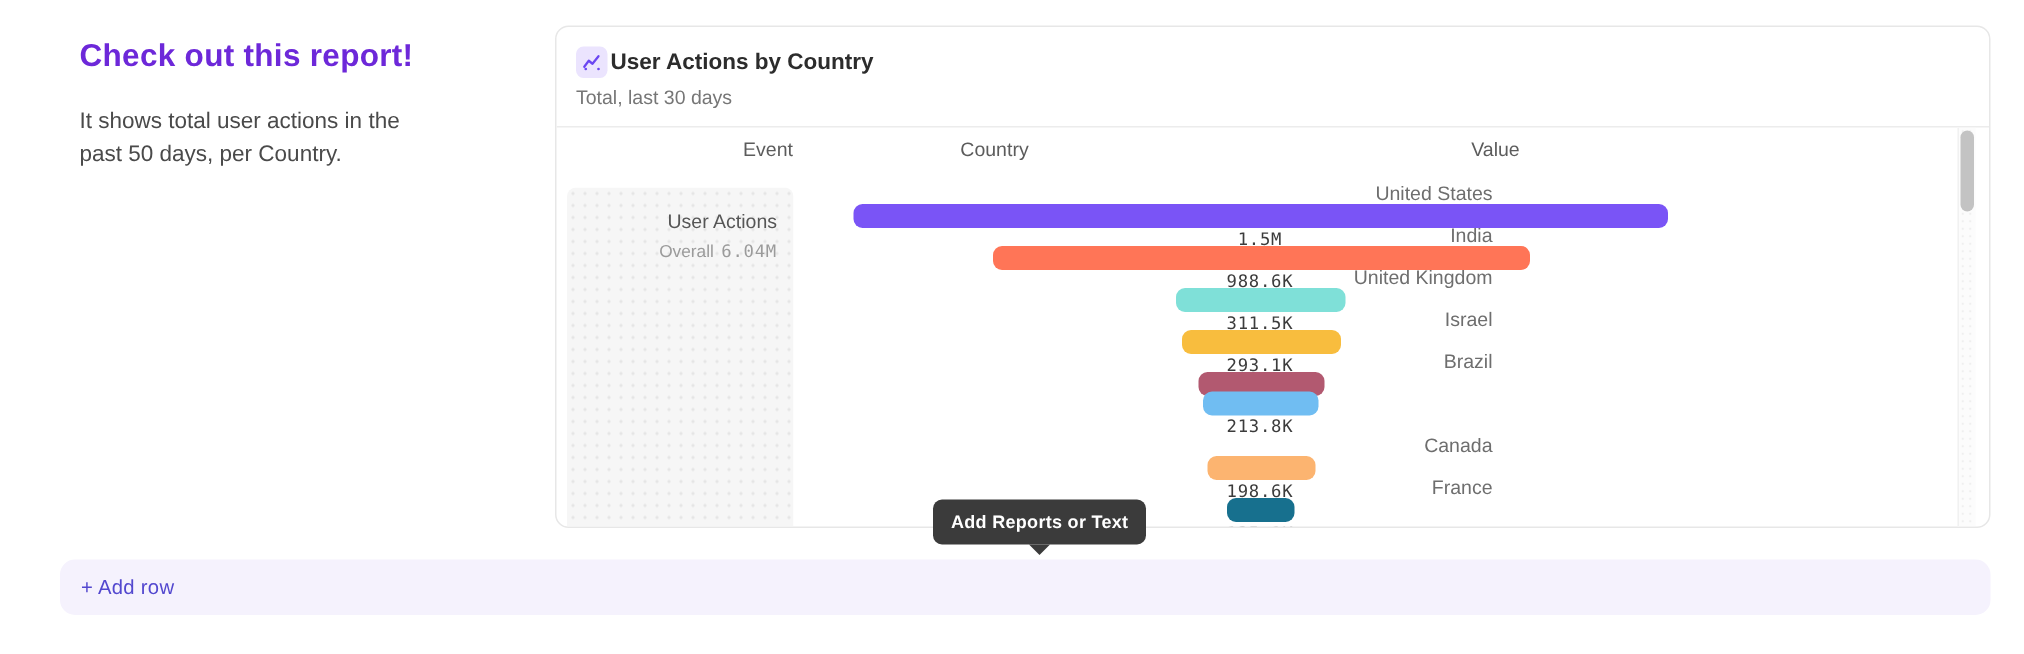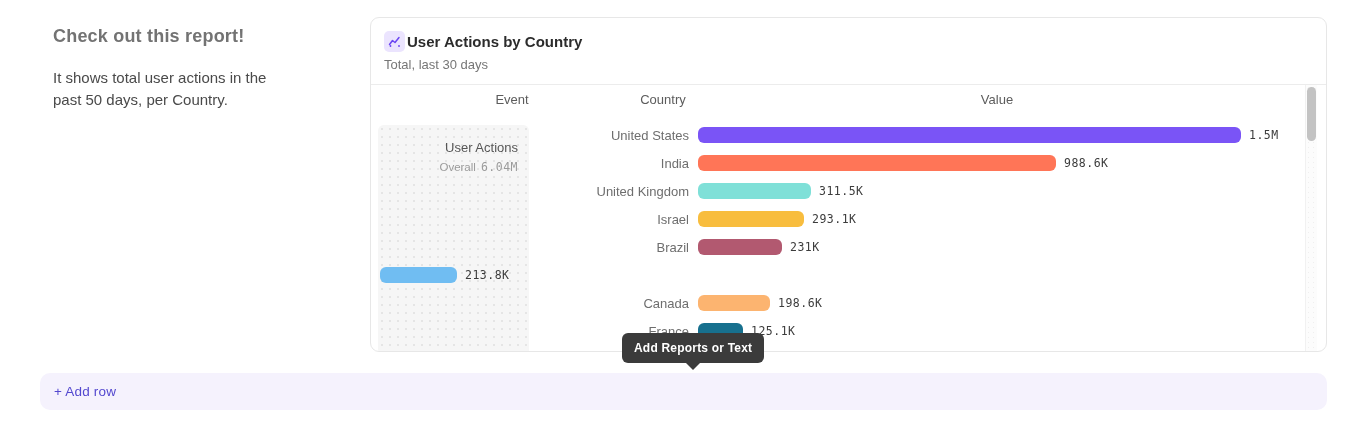--- a/index.html
+++ b/index.html
@@ -6,21 +6,21 @@
   html, body { width: 1349px; height: 436px; overflow: hidden; }
   body {
     font-family: "Liberation Sans", "DejaVu Sans", sans-serif;
     background: #ffffff;
     position: relative;
   }
   .mono { font-family: "DejaVu Sans Mono", monospace; }
 
   
   .intro { position: absolute; left: 53px; top: 26px; width: 270px; }
-  .intro h1 { font-size: 18px; font-weight: bold; color: #737373; letter-spacing: 0.2px; }
+  .intro h1 { font-size: 21px; font-weight: bold; color: #6d28d9; letter-spacing: 0.2px; }
   .intro p  { margin-top: 20px; font-size: 15px; line-height: 1.45; color: #4a4a4a; width: 240px; }
 
   
   .card {
     position: absolute; left: 370px; top: 17px; width: 957px; height: 335px;
     background: #fff; border: 1px solid #e7e7e7; border-radius: 9px;
     overflow: hidden;
   }
   .card-header { height: 67px; padding: 13px 14px 0 13px; border-bottom: 1px solid #ececec; }
   .card-title-row { display: flex; align-items: center; gap: 2px; }
@@ -43,21 +43,21 @@
     background-color: #f6f6f6; border-radius: 6px;
     background-image: radial-gradient(circle, #e5e5e5 1px, transparent 1.1px);
     background-size: 8px 8px;
     padding: 15px 11px 0 0; text-align: right;
   }
   .event-name { font-size: 13px; color: #565656; }
   .event-overall { margin-top: 5px; font-size: 11.5px; color: #9b9b9b; }
   .event-overall .mono { margin-left: 5px; letter-spacing: 0.5px; }
 
   .rows { position: absolute; left: 0; top: 36px; width: 930px; }
-  .row { height: 28px; display: flex; align-items: center; }
+  .row { height: 28px; display: flex; align-items: center; flex-direction: column; }
   .country-label { width: 318px; text-align: right; font-size: 13px; color: #6e6e6e; flex: 0 0 auto; }
   .bar { height: 16px; border-radius: 6px; margin-left: 9px; flex: 0 0 auto; }
   .bar-value { margin-left: 8px; font-size: 11.5px; color: #3c3c3c; letter-spacing: 0.5px; white-space: nowrap; }
 
   .scroll-track {
     position: absolute; left: 934px; top: 0; bottom: 0; width: 12px;
     background-color: #fcfcfc;
     background-image: radial-gradient(circle, #efefef 0.8px, transparent 1px);
     background-size: 5px 5px;
     border-left: 1px solid #f1f1f1;

